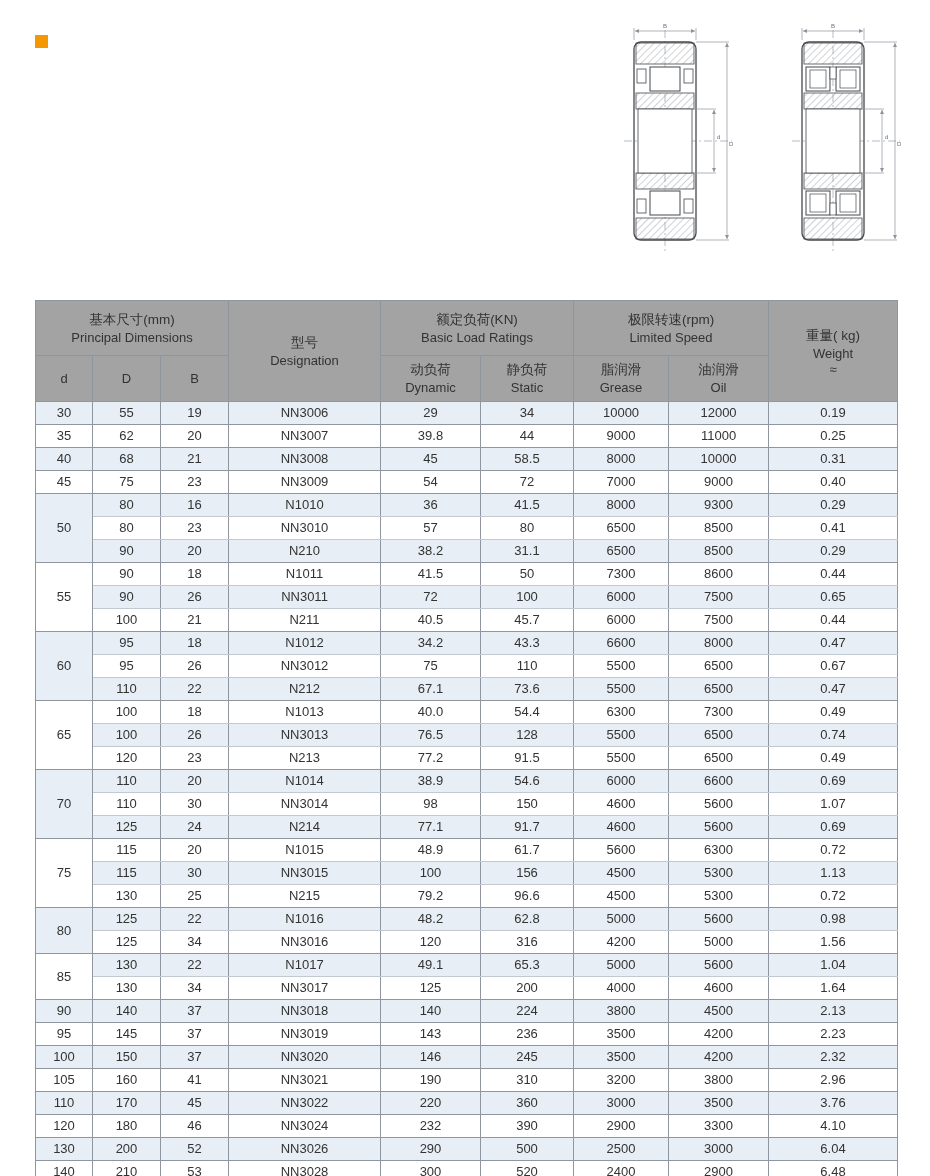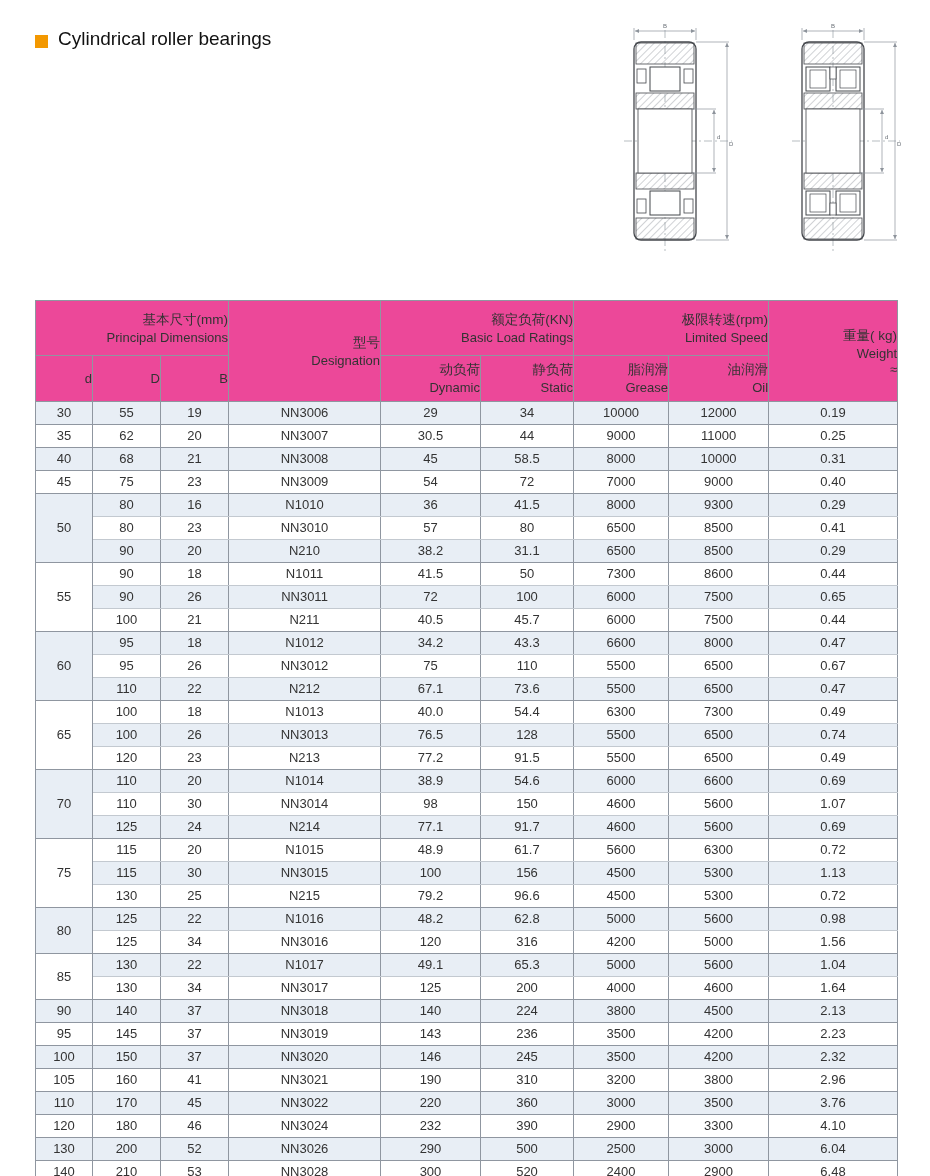--- a/index.html
+++ b/index.html
@@ -17,21 +17,21 @@
   .drawing{position:absolute;top:18px;}
   .drawing.left{left:622px;}
   .drawing.right{left:790px;}
   
   .table-wrap{position:absolute;left:35px;top:300px;}
   #spec-table{border-collapse:collapse;table-layout:fixed;width:862px;font-size:13px;color:#333;}
   #spec-table th,#spec-table td{
     border:1px solid #8f96a0;text-align:center;vertical-align:middle;
     padding:0;font-weight:normal;overflow:hidden;white-space:nowrap;
   }
-  #spec-table thead th{background:#ec4899;text-align:right;}
+  #spec-table thead th{background:#a3a3a3;}
   #spec-table thead tr:first-child th{height:54px;}
   #spec-table thead tr:last-child th{height:45px;}
   .zh{font-size:13.5px;line-height:19px;}
   .en{font-size:13px;line-height:18px;}
   .approx{font-size:13px;line-height:14px;}
   #spec-table tbody td{
     height:22px;line-height:22px;
     border-top:1px solid #c3c9d0;border-bottom:1px solid #c3c9d0;
   }
   #spec-table tbody tr.stripe{background:#e8eef5;}
@@ -45,21 +45,20 @@
   .dim{stroke:#8d939b;stroke-width:0.7;fill:none;}
   .cl{stroke:#9aa0a8;stroke-width:0.7;stroke-dasharray:8 3 2 3;fill:none;}
   .dimtext{fill:#6a7077;font-size:6px;font-family:"Liberation Sans",sans-serif;}
 </style>
 </head>
 <body>
 
 <div class="title-block">
   <span class="bullet"></span>
   <div>
-    <div class="title-en">Cylindrical roller bearings</div>
   </div>
 </div>
 
 <div class="drawing left">
 <svg width="112" height="240" viewBox="0 0 112 240">
   <defs>
     <pattern id="hatch" width="5" height="5" patternUnits="userSpaceOnUse" patternTransform="rotate(45)">
       <line x1="0" y1="0" x2="0" y2="5" stroke="#8a8f96" stroke-width="0.8"></line>
     </pattern>
     <marker id="arr" markerWidth="8" markerHeight="8" refX="6" refY="3" orient="auto-start-reverse">
@@ -217,21 +216,21 @@
           <td>34</td>
           <td>10000</td>
           <td>12000</td>
           <td>0.19</td>
         </tr>
         <tr class="group-start group-end">
           <td rowspan="1" class="dcell cell-white">35</td>
           <td>62</td>
           <td>20</td>
           <td>NN3007</td>
-          <td>30.5</td>
+          <td>39.8</td>
           <td>44</td>
           <td>9000</td>
           <td>11000</td>
           <td>0.25</td>
         </tr>
         <tr class="stripe group-start group-end">
           <td rowspan="1" class="dcell cell-blue">40</td>
           <td>68</td>
           <td>21</td>
           <td>NN3008</td>

